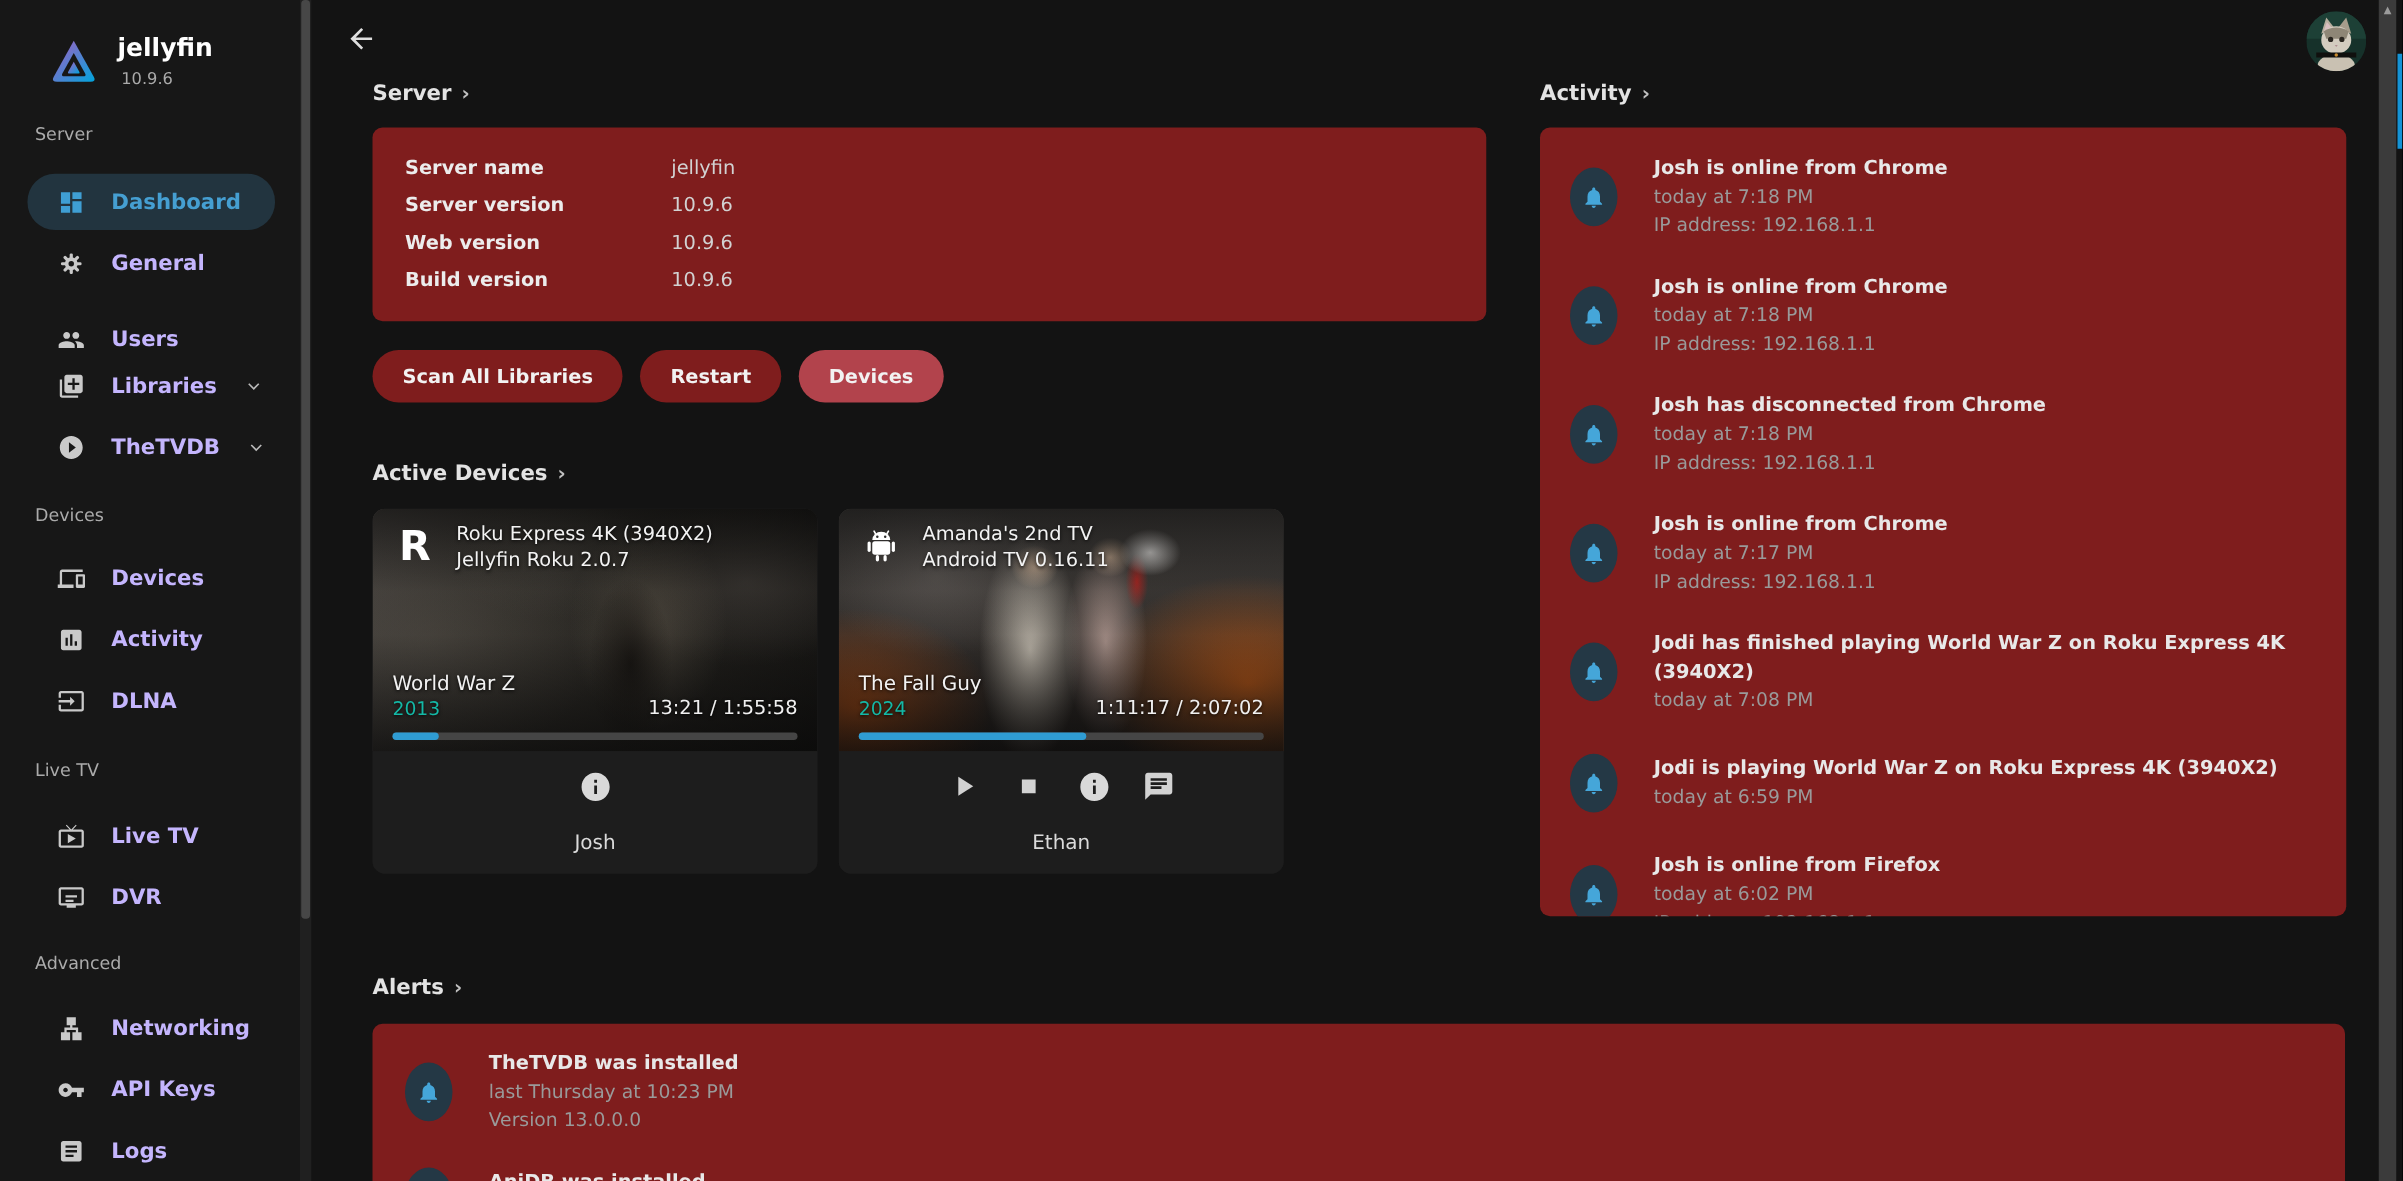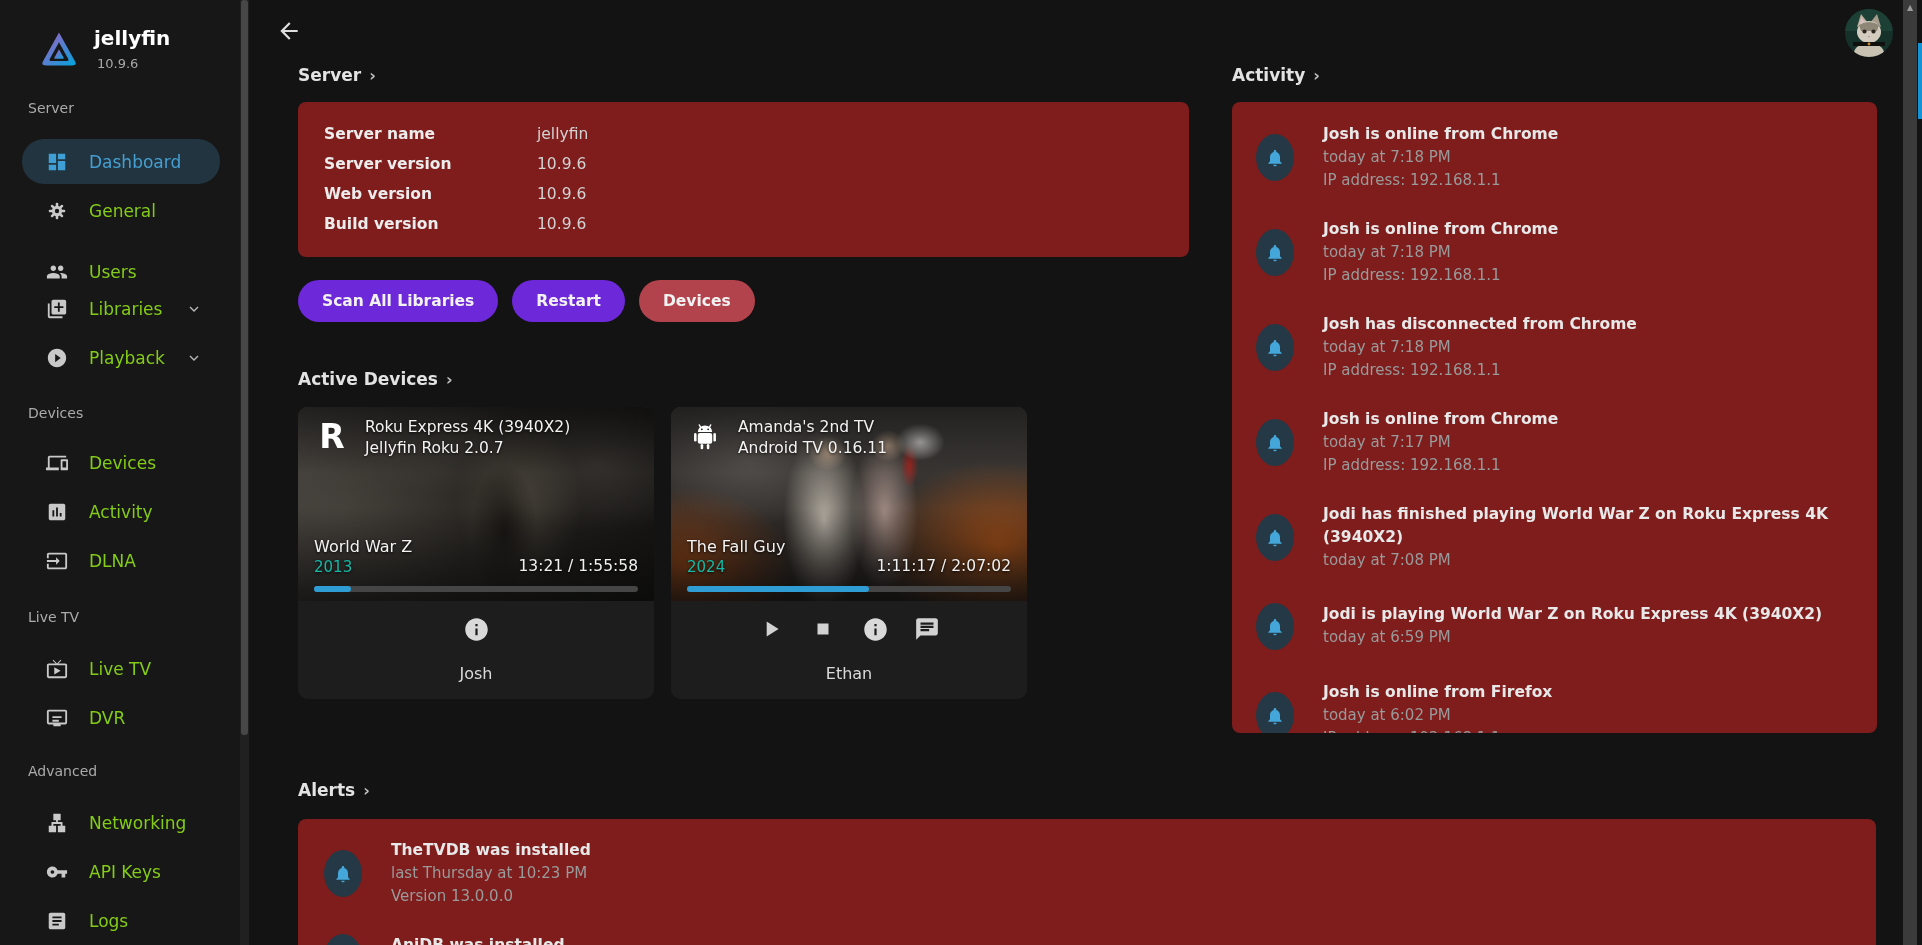--- a/index.html
+++ b/index.html
@@ -8,42 +8,42 @@
          -webkit-font-smoothing:antialiased;}
   
   .sidebar{position:absolute;left:0;top:0;width:240px;height:945px;background:#171717;}
   .side-scroll{position:absolute;left:240px;top:0;width:9px;height:945px;background:#202020;}
   .side-scroll .thumb{position:absolute;left:1px;top:0;width:7px;height:735px;background:#474747;border-radius:3px;}
   .logo-svg{width:42px;height:44px;}
   .app-name{position:absolute;left:94px;top:28px;font-size:20px;font-weight:600;color:#fff;line-height:20px;}
   .app-version{position:absolute;left:97px;top:56px;font-size:13px;color:#a9a9a9;}
   .nav-label{position:absolute;left:28px;font-size:14px;color:#ababab;}
   .nav-item{position:absolute;left:22px;width:198px;height:40px;display:flex;align-items:center;
-            padding-left:24px;box-sizing:border-box;gap:21px;border-radius:22px;color:#cfcfcf;cursor:pointer;}
-  .nav-item .lbl{font-size:17px;color:#84cc16;}
+            padding-left:24px;box-sizing:border-box;gap:21px;border-radius:22px;color:#cfcfcf;cursor:pointer;font-weight:bold;}
+  .nav-item .lbl{font-size:17px;color:#c4b5fd;}
   .nav-item svg{width:22px;height:22px;fill:#c9c9c9;flex:none;}
   .nav-item.active{background:#22343f;height:45px;}
   .nav-item.active .lbl{color:#459fd2;}
   .nav-item.active svg{fill:#3f9fd4;}
   .nav-item .chevron{margin-left:auto;margin-right:18px;width:16px;height:16px;fill:none!important;
                      stroke:#b9b9b9;stroke-width:2;}
   
   .back-btn{position:absolute;left:272px;top:14px;width:34px;height:34px;display:flex;align-items:center;
             justify-content:center;cursor:pointer;}
   .back-btn svg{width:26px;height:26px;fill:#dedede;}
   .h-section{position:absolute;font-size:17px;font-weight:600;color:#e3e3e3;cursor:pointer;}
   .h-section .chev{color:#c0c0c0;margin-left:8px;font-size:16px;}
   .card{position:absolute;background:#7f1d1d;border-radius:8px;box-sizing:border-box;}
   
   .server-card{left:298px;top:102px;width:891px;height:155px;padding:17px 0;}
   .srv-row{display:flex;align-items:center;height:30px;padding-left:26px;font-size:15.5px;}
   .srv-label{width:213px;font-weight:700;color:#ececec;}
   .srv-value{color:#d2d2d2;}
   .btn-row{position:absolute;left:298px;top:280px;display:flex;gap:14px;}
-  .btn{height:42px;border-radius:21px;background:#6d28d9;color:#f2f2f2;font-weight:700;font-size:15.5px;
+  .btn{height:42px;border-radius:21px;background:#7f1d1d;color:#f2f2f2;font-weight:700;font-size:15.5px;
        display:flex;align-items:center;padding:0 24px;border:none;cursor:pointer;
        font-family:"DejaVu Sans","Liberation Sans",sans-serif;}
   .btn.danger{background:#b2434c;}
   
   .dev-card{position:absolute;top:407px;width:356px;height:292px;border-radius:10px;overflow:hidden;background:#1d1d1d;}
   .dev-img{position:relative;height:194px;overflow:hidden;}
   .backdrop-wwz{position:absolute;inset:0;background:
       radial-gradient(46px 95px at 58% 64%, rgba(25,22,19,.95), transparent 72%),
       radial-gradient(90px 120px at 62% 48%, rgba(122,112,96,.45), transparent 70%),
       radial-gradient(150px 90px at 84% 30%, rgba(62,58,54,.85), transparent 75%),
@@ -149,21 +149,21 @@
         </svg>
       <span class="lbl">Libraries</span>
       <svg class="chevron" viewBox="0 0 24 24">
           <path d="M6 9l6 6 6-6"></path>
         </svg>
     </div>
     <div class="nav-item" style="top:338px">
       <svg viewBox="0 0 24 24">
         <path d="M12 2C6.48 2 2 6.48 2 12s4.48 10 10 10 10-4.48 10-10S17.52 2 12 2zm-2 14.5v-9l6 4.5-6 4.5z"></path>
         </svg>
-      <span class="lbl">Playback</span>
+      <span class="lbl">TheTVDB</span>
       <svg class="chevron" viewBox="0 0 24 24">
           <path d="M6 9l6 6 6-6"></path>
         </svg>
     </div>
 
     <div class="nav-label" style="top:405px">Devices</div>
     <div class="nav-item" style="top:443px">
       <svg viewBox="0 0 24 24">
         <path d="M4 6h18V4H4c-1.1 0-2 .9-2 2v11H0v3h14v-3H4V6zm19 2h-6c-.55 0-1 .45-1 1v10c0 .55.45 1 1 1h6c.55 0 1-.45 1-1V9c0-.55-.45-1-1-1zm-1 9h-4v-7h4v7z"></path>
         </svg>

